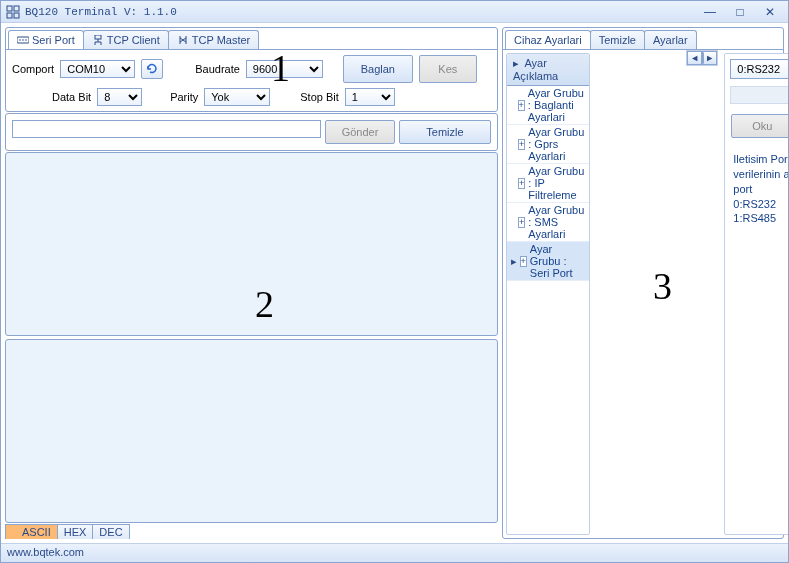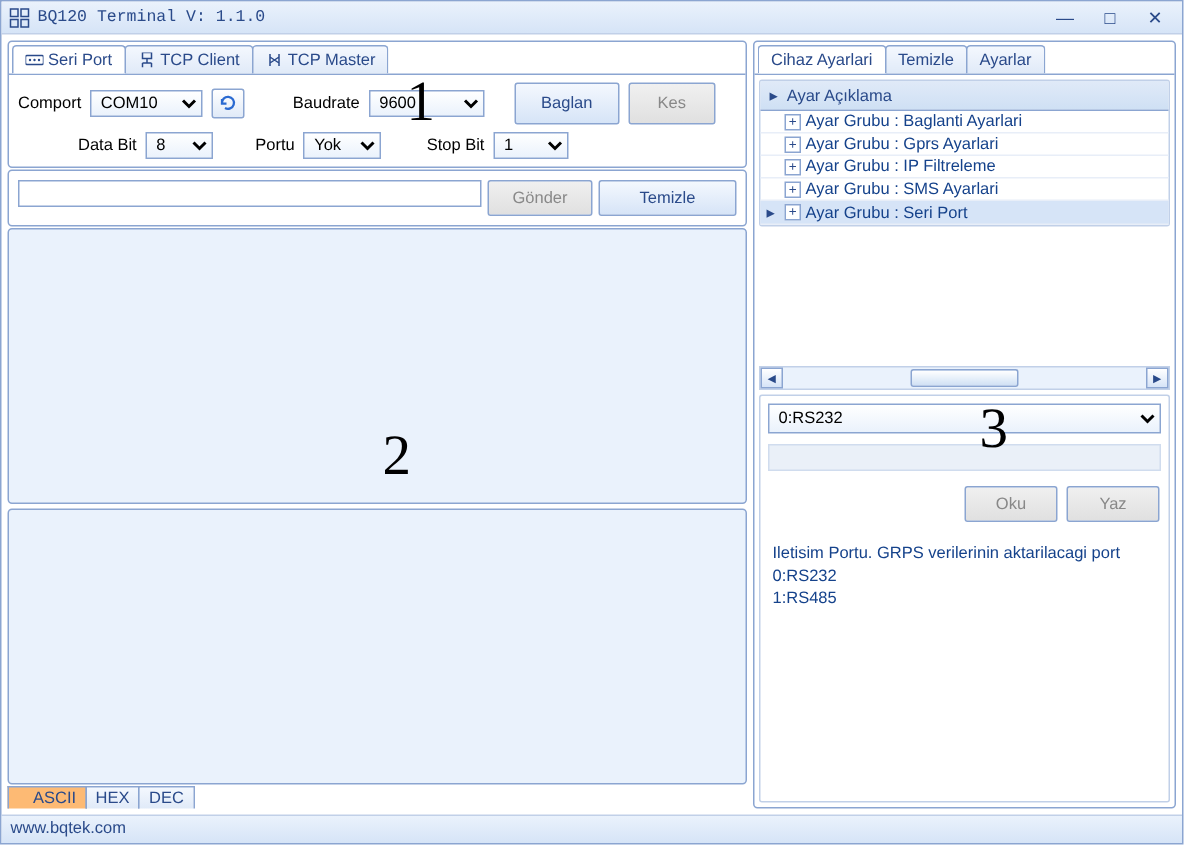--- a/index.html
+++ b/index.html
@@ -141,22 +141,22 @@
           <label>Baudrate</label>
           <select style="width:77px;"><option>9600</option></select>
           <span style="width:8px;"></span>
           <button class="btn" style="height:28px; width:70px;">Baglan</button>
           <button class="btn disabled" style="height:28px; width:58px;">Kes</button>
         </div>
         <div class="conn-row" style="padding-top:0;margin-left:40px;">
           <label>Data Bit</label>
           <select style="width:45px;"><option>8</option></select>
           <span style="width:16px;"></span>
-          <label>Portu</label>
-          <select style="width:52px;"><option>Yok</option></select>
+          <label>Parity</label>
+          <select style="width:66px;"><option>Yok</option></select>
           <span style="width:18px;"></span>
           <label>Stop Bit</label>
           <select style="width:50px;"><option>1</option></select>
         </div>
       </div>
       <span class="bignum" style="top:18px; left:265px;">1</span>
     </div>
 
     <div class="panel" style="padding:3px;">
       <div class="send-row">
@@ -179,21 +179,21 @@
     </div>
   </div>
 
   <div class="right-pane">
     <div class="panel" style="flex:1; display:flex; flex-direction:column; position:relative;">
       <div class="tabs" style="padding:2px 2px 0 2px;">
         <div class="tab active">Cihaz Ayarlari</div>
         <div class="tab">Temizle</div>
         <div class="tab">Ayarlar</div>
       </div>
-      <div style="border-top:1px solid #8ba5d1; flex:1; display:flex; flex-direction:column;">
+      <div style="border-top:1px solid #8ba5d1; flex:1; display:flex; flex-direction:row;">
 
         <div class="inner-panel" style="margin:3px;">
           <div class="section-header">
             <span style="display:inline-block; width:9px;">▸</span>
             <span>Ayar Açıklama</span>
           </div>
           <div class="tree">
             <div class="tree-row">
                 <span class="row-arrow"></span>
                 <span class="expander">+</span>

